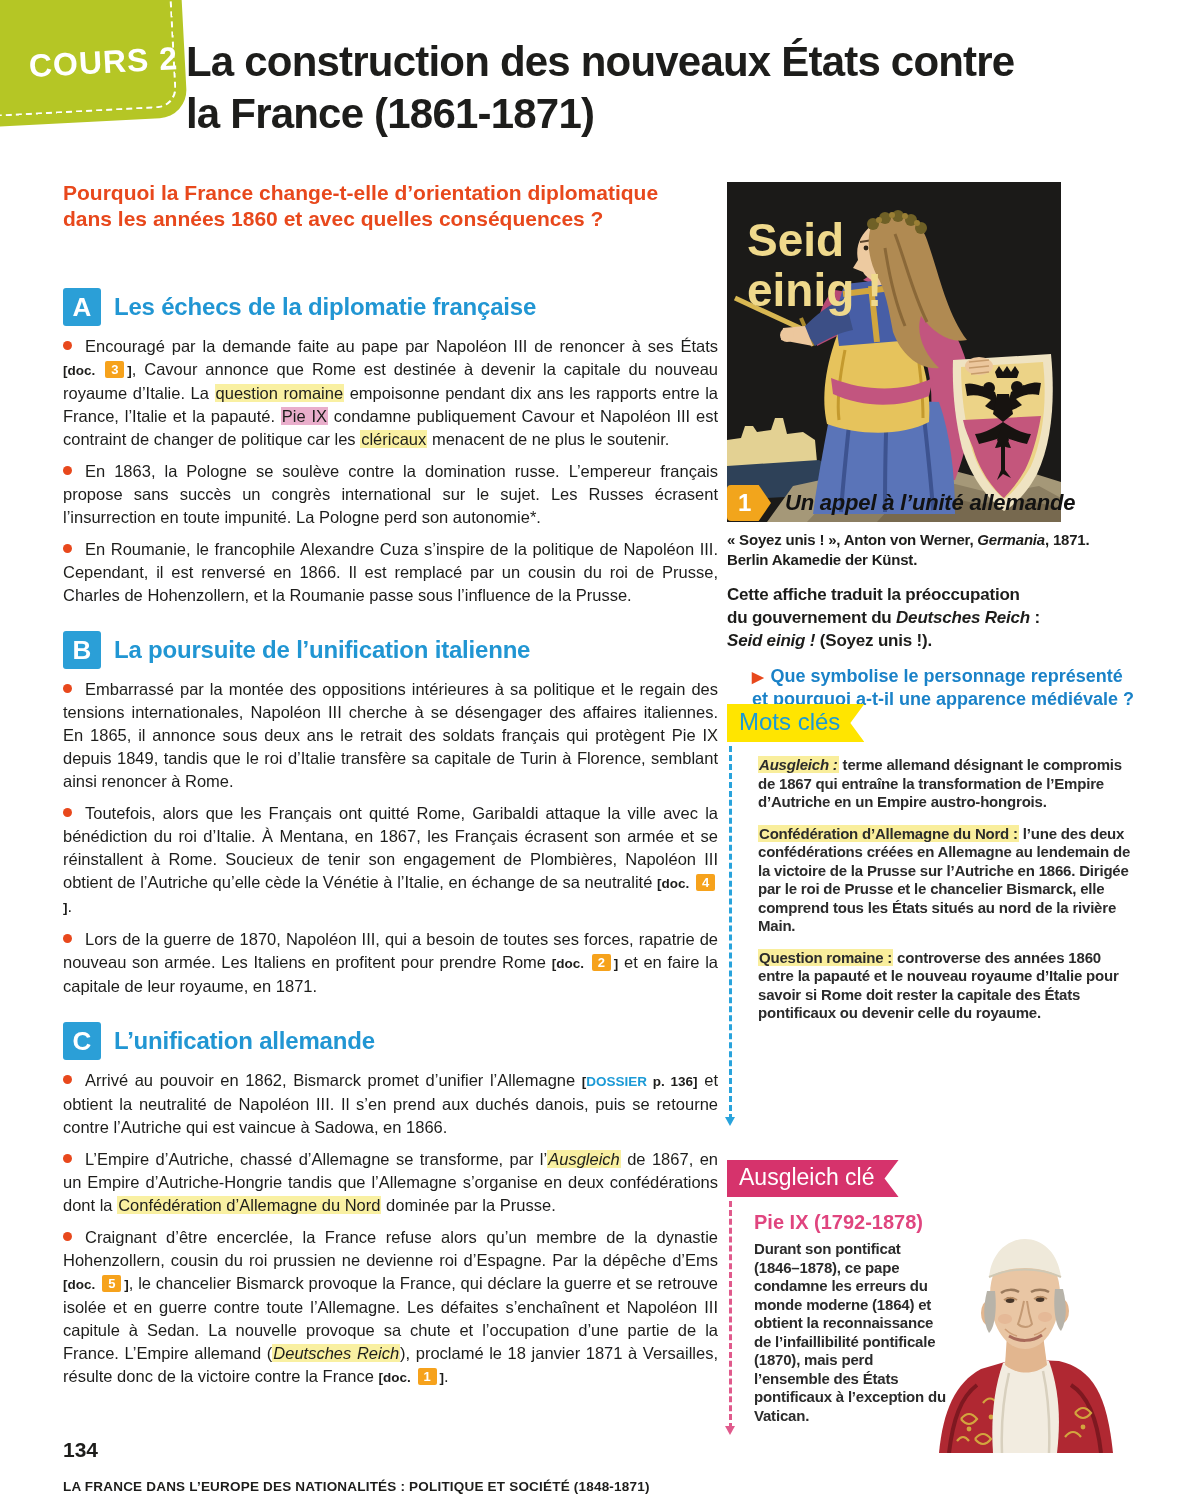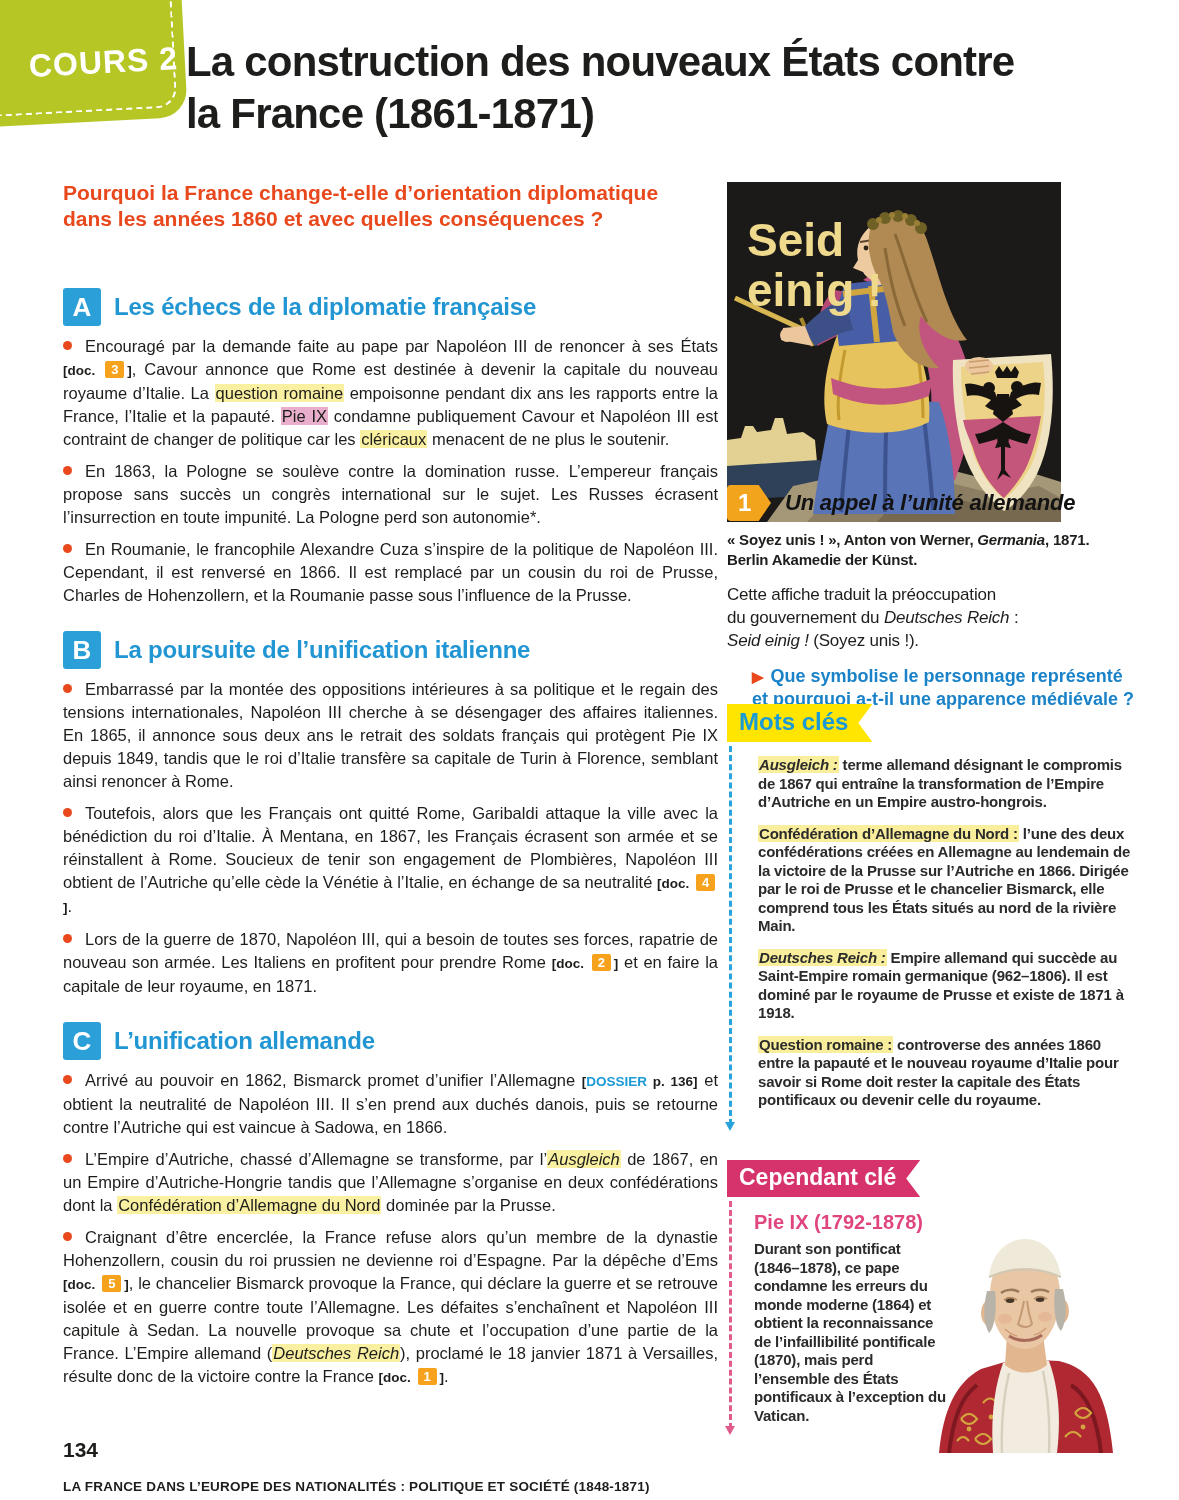--- a/index.html
+++ b/index.html
@@ -46,26 +46,26 @@
 
   .doc-caption { position:absolute; left:727px; top:485px; width:438px; }
   .doc-caption-head { display:flex; align-items:center; gap:14px; }
   .doc-num-badge { flex:0 0 auto; width:44px; height:36px; background:#f2a51c; color:#fff;
     font-size:24px; font-weight:700; display:flex; align-items:center; justify-content:flex-start;
     padding-left:11px; box-sizing:border-box;
     clip-path:polygon(0 0,72% 0,100% 50%,72% 100%,0 100%); border-radius:4px; }
   .doc-title { font-size:22px; font-weight:700; color:#121212; letter-spacing:-0.2px;font-style:italic; }
   .doc-credit { margin-top:9px; font-size:15px; line-height:20px; font-weight:700;
     color:#1d1d1b; letter-spacing:-0.2px; }
-  .doc-desc { margin-top:13px; font-size:17px; line-height:23px; font-weight:400;
+  .doc-desc { margin-top:13px; font-size:17px; line-height:23px; font-weight:700;
     color:#1d1d1b; letter-spacing:-0.2px; }
   .doc-question { margin-top:13px; font-size:18px; line-height:23px; font-weight:700; color:#1a82c8;margin-left:25px; }
   .q-arrow { color:#e8481c; margin-right:7px; font-size:15px; }
 
-  .flag-banner { display:inline-block; font-weight:700; padding:4px 24px 6px 12px;
+  .flag-banner { display:inline-block; font-weight:400; padding:4px 24px 6px 12px;
     clip-path:polygon(0 0,100% 0,calc(100% - 14px) 50%,100% 100%,0 100%); }
   .keywords { position:absolute; left:727px; top:704px; width:438px; }
   .kw-banner { background:#ffe500; color:#1b9ad6; font-size:24px; }
   .kw-body { margin-top:4px; margin-left:2px; border-left:3px dashed #29a3dc;
     padding:10px 0 2px 26px; min-height:362px; position:relative; }
   .kw-body::after { content:""; position:absolute; left:-7px; bottom:-6px; width:0; height:0;
     border-left:5px solid transparent; border-right:5px solid transparent;
     border-top:9px solid #29a3dc; }
   .kw-entry { margin:0 0 13px 0; width:374px; font-size:15px; line-height:18.5px;
     font-weight:700; color:#2b2b2b; letter-spacing:-0.2px; }
@@ -221,27 +221,26 @@
     <div class="doc-credit"><span>« Soyez unis ! », Anton von Werner, </span><span class="it">Germania</span><span>, 1871.</span><br><span>Berlin Akamedie der Künst.</span></div>
     <div class="doc-desc"><span>Cette affiche traduit la préoccupation</span><br><span>du gouvernement du </span><span class="it">Deutsches Reich</span><span> :</span><br><span class="it">Seid einig !</span><span> (Soyez unis !).</span></div>
     <div class="doc-question"><span class="q-arrow">▶</span><span><span>Que symbolise le personnage représenté</span><br><span>et pourquoi a-t-il une apparence médiévale ?</span></span></div>
   </div>
 
   <div class="keywords">
     <span class="flag-banner kw-banner">Mots clés</span>
     <div class="kw-body">
       <p class="kw-entry"><span class="term it">Ausgleich :</span><span> terme allemand désignant le compromis de 1867 qui entraîne la transformation de l’Empire d’Autriche en un Empire austro-hongrois.</span></p>
       <p class="kw-entry"><span class="term">Confédération d’Allemagne du Nord :</span><span> l’une des deux confédérations créées en Allemagne au lendemain de la victoire de la Prusse sur l’Autriche en 1866. Dirigée par le roi de Prusse et le chancelier Bismarck, elle comprend tous les États situés au nord de la rivière Main.</span></p>
-      <p class="kw-entry"><span class="term it">Deutsches Reich :</span><span> Empire allemand qui succède au Saint-Empire romain germanique (962–1806). Il est dominé par le royaume de Prusse et existe de 1871 à 1918.</span></p>
       <p class="kw-entry"><span class="term">Question romaine :</span><span> controverse des années 1860 entre la papauté et le nouveau royaume d’Italie pour savoir si Rome doit rester la capitale des États pontificaux ou devenir celle du royaume.</span></p>
     </div>
   </div>
 
   <div class="keyperson">
-    <span class="flag-banner kp-banner">Cependant clé</span>
+    <span class="flag-banner kp-banner">Ausgleich clé</span>
     <div class="kp-body">
       <div class="kp-name">Pie IX (1792-1878)</div>
       <div class="kp-bio">Durant son pontificat (1846–1878), ce pape condamne les erreurs du monde moderne (1864) et obtient la reconnaissance de l’infaillibilité pontificale (1870), mais perd l’ensemble des États pontificaux à l’exception du Vatican.</div>
       <div class="kp-portrait">
         <svg viewBox="0 0 182 250" width="182" height="250">
 
           <path d="M4,250 C8,208 20,180 46,166 L80,156 L124,158 C158,166 172,192 178,250 Z" fill="#b02832"></path>
           <path d="M14,250 C18,216 26,194 42,182 M166,250 C162,214 152,192 136,182" stroke="#7e1820" stroke-width="4" fill="none"></path>
 
           <g stroke="#d2a53e" stroke-width="2.2" fill="none">

